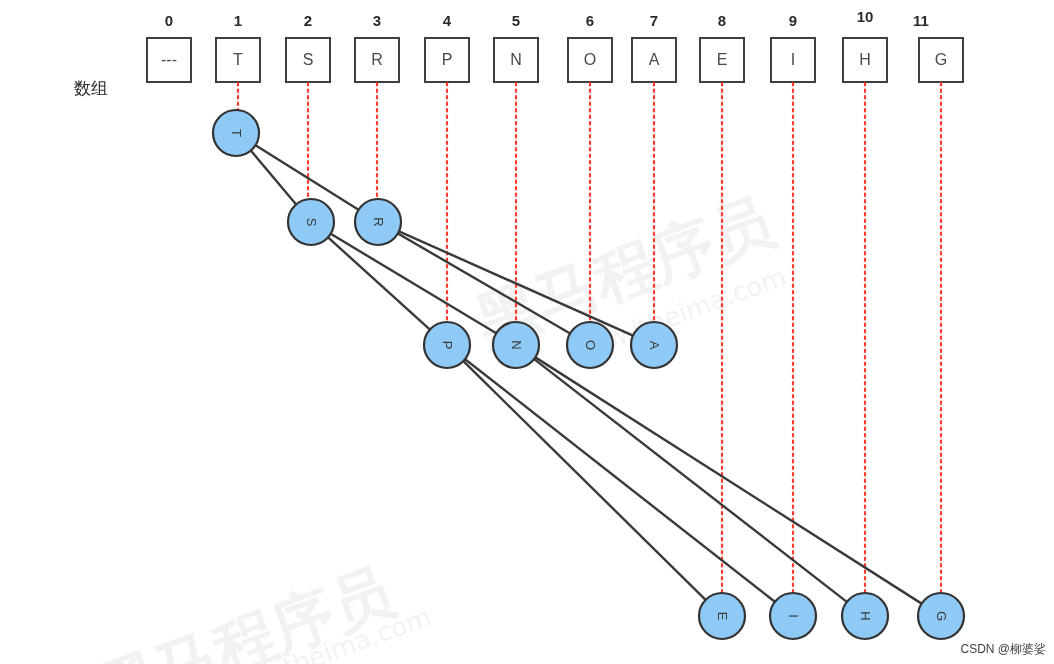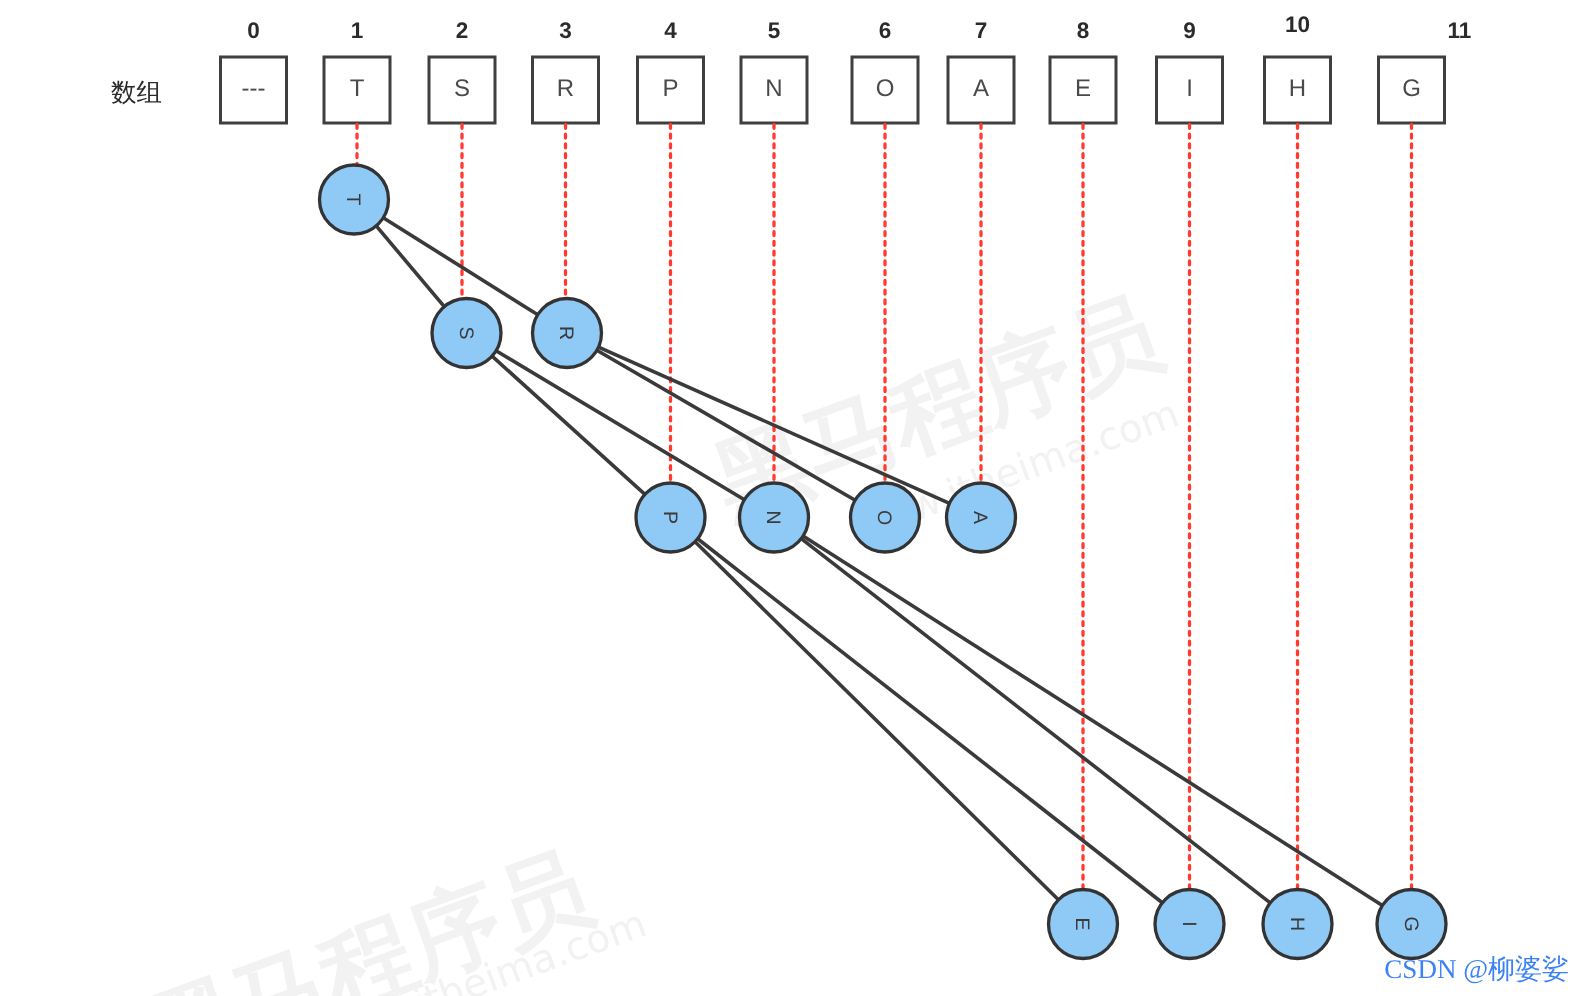--- a/index.html
+++ b/index.html
@@ -49,41 +49,42 @@
     text-align: center;
     font-size: 16px;
     color: #4a4a4a;
     font-family: "Liberation Sans", "DejaVu Sans", sans-serif;
   }
   .row-label {
     position: absolute;
     font-size: 17px;
     color: #2b2b2b;
     font-family: Liberation Sans, sans-serif;
+    margin-top: 27px;
   }
   .node-letter {
     font-size: 13px;
     fill: #3a3a3a;
     font-family: "Liberation Sans", "DejaVu Sans", sans-serif;
   }
   .wm-brand {
     position: absolute;
     color: #f2f2f2;
     font-family: "DejaVu Sans", "Liberation Sans", sans-serif;
     white-space: nowrap;
     pointer-events: none;
     user-select: none;
   }
   .wm-credit {
     position: absolute;
     right: 8px;
     bottom: 6px;
-    font-size: 18px;
-    color: #3b82f6;
-    font-family: Liberation Serif, serif;
+    font-size: 12px;
+    color: #404040;
+    font-family: Liberation Sans, sans-serif;
     white-space: nowrap;
   }
 </style>
 </head>
 <body>
 
 <div id="canvas">
 
   <div class="wm-brand" style="left:470px; top:230px; font-size:62px; transform:rotate(-20deg); font-weight:bold;">黑马程序员</div>
   <div class="wm-brand" style="left:560px; top:300px; font-size:26px; transform:rotate(-20deg);">www.itheima.com</div>
@@ -95,21 +96,21 @@
       <div class="idx-label" style="left: 215px; top: 12px;">1</div>
       <div class="idx-label" style="left: 285px; top: 12px;">2</div>
       <div class="idx-label" style="left: 354px; top: 12px;">3</div>
       <div class="idx-label" style="left: 424px; top: 12px;">4</div>
       <div class="idx-label" style="left: 493px; top: 12px;">5</div>
       <div class="idx-label" style="left: 567px; top: 12px;">6</div>
       <div class="idx-label" style="left: 631px; top: 12px;">7</div>
       <div class="idx-label" style="left: 699px; top: 12px;">8</div>
       <div class="idx-label" style="left: 770px; top: 12px;">9</div>
       <div class="idx-label" style="left: 842px; top: 8px;">10</div>
-      <div class="idx-label" style="left: 950px; top: 12px;">11</div>
+      <div class="idx-label" style="left: 898px; top: 12px;">11</div>
     </div>
 
   <div class="row-label" style="left:74px; top:50px;">数组</div>
 
   <div id="array-cells">
       <div class="cell-box" style="left: 146px; top: 37px; border-color: rgb(63, 63, 63);"></div>
       <div class="cell-text" style="left: 146px; top: 37px;">---</div>
       <div class="cell-box" style="left: 215px; top: 37px; border-color: rgb(63, 63, 63);"></div>
       <div class="cell-text" style="left: 215px; top: 37px;">T</div>
       <div class="cell-box" style="left: 285px; top: 37px; border-color: rgb(63, 63, 63);"></div>

